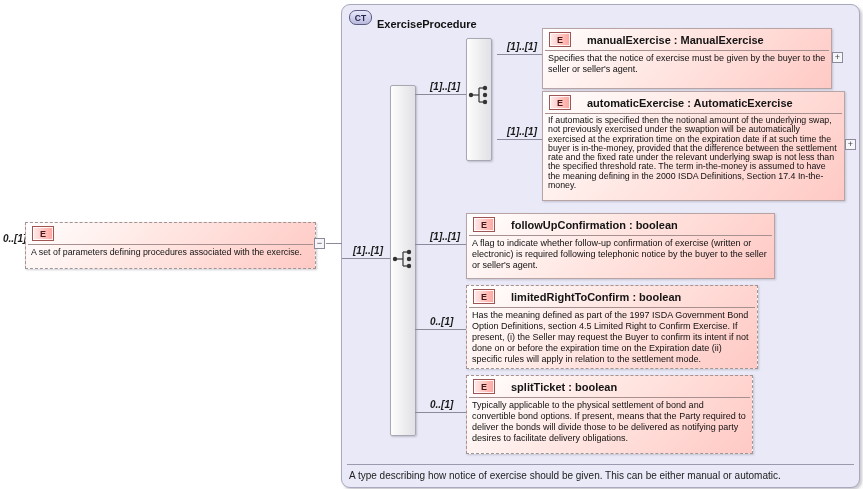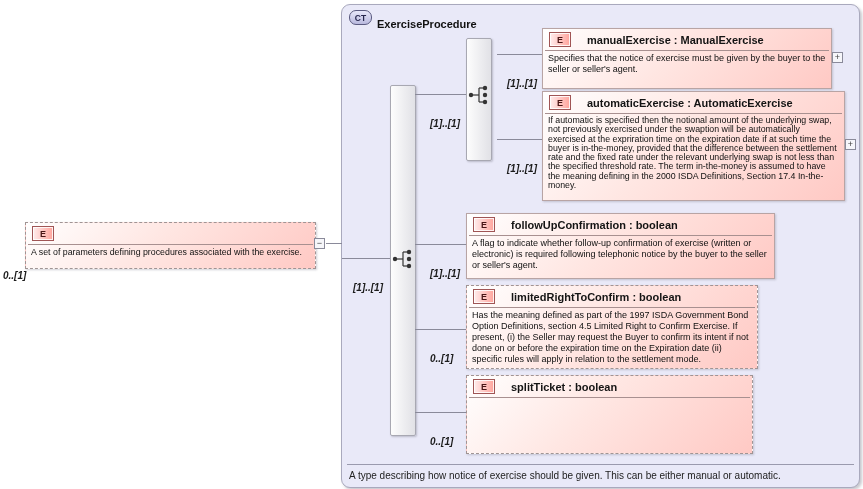--- a/index.html
+++ b/index.html
@@ -33,21 +33,21 @@
        box-shadow:inset 0 0 0 1px rgba(255,255,255,.85);
        font-size:9px;font-weight:bold;color:#4a1616;display:flex;align-items:center;justify-content:center;}
 
   
   .bar{position:absolute;width:24px;background:linear-gradient(90deg,#fdfdfd,#e1e1e6);
        border:1px solid #a8a8b2;border-radius:2px;box-shadow:1px 1px 2px rgba(120,120,135,.4);}
   .bar svg{position:absolute;left:1px;}
 
   
   .hline{position:absolute;height:1px;background:#8a8a9a;}
-  .card{position:absolute;font-size:10px;font-style:italic;font-weight:bold;color:#1c1c1c;white-space:nowrap;margin-top:37px;}
+  .card{position:absolute;font-size:10px;font-style:italic;font-weight:bold;color:#1c1c1c;white-space:nowrap;}
   .plusbox,.minusbox{position:absolute;width:11px;height:11px;box-sizing:border-box;
        background:#f6f6fa;border:1px solid #8a8a9a;font-size:9px;line-height:9px;
        text-align:center;color:#444;cursor:pointer;}
 </style>
 </head>
 <body>
 
 <div id="canvas">
 
   <div class="ct">
@@ -152,15 +152,16 @@
     <div class="box-sep"></div>
     <div class="box-desc">Has the meaning defined as part of the 1997 ISDA Government Bond Option Definitions, section 4.5 Limited Right to Confirm Exercise. If present, (i) the Seller may request the Buyer to confirm its intent if not done on or before the expiration time on the Expiration date (ii) specific rules will apply in relation to the settlement mode.</div>
   </div>
 
   <div class="box dashed" style="left:466px;top:375px;width:285px;height:77px;">
     <div class="box-head">
       <span class="ebadge">E</span>
       <span class="box-name">splitTicket : boolean</span>
     </div>
     <div class="box-sep"></div>
+    <div class="box-desc">Typically applicable to the physical settlement of bond and convertible bond options. If present, means that the Party required to deliver the bonds will divide those to be delivered as notifying party desires to facilitate delivery obligations.</div>
   </div>
 
 </div>
 
 </body></html>

